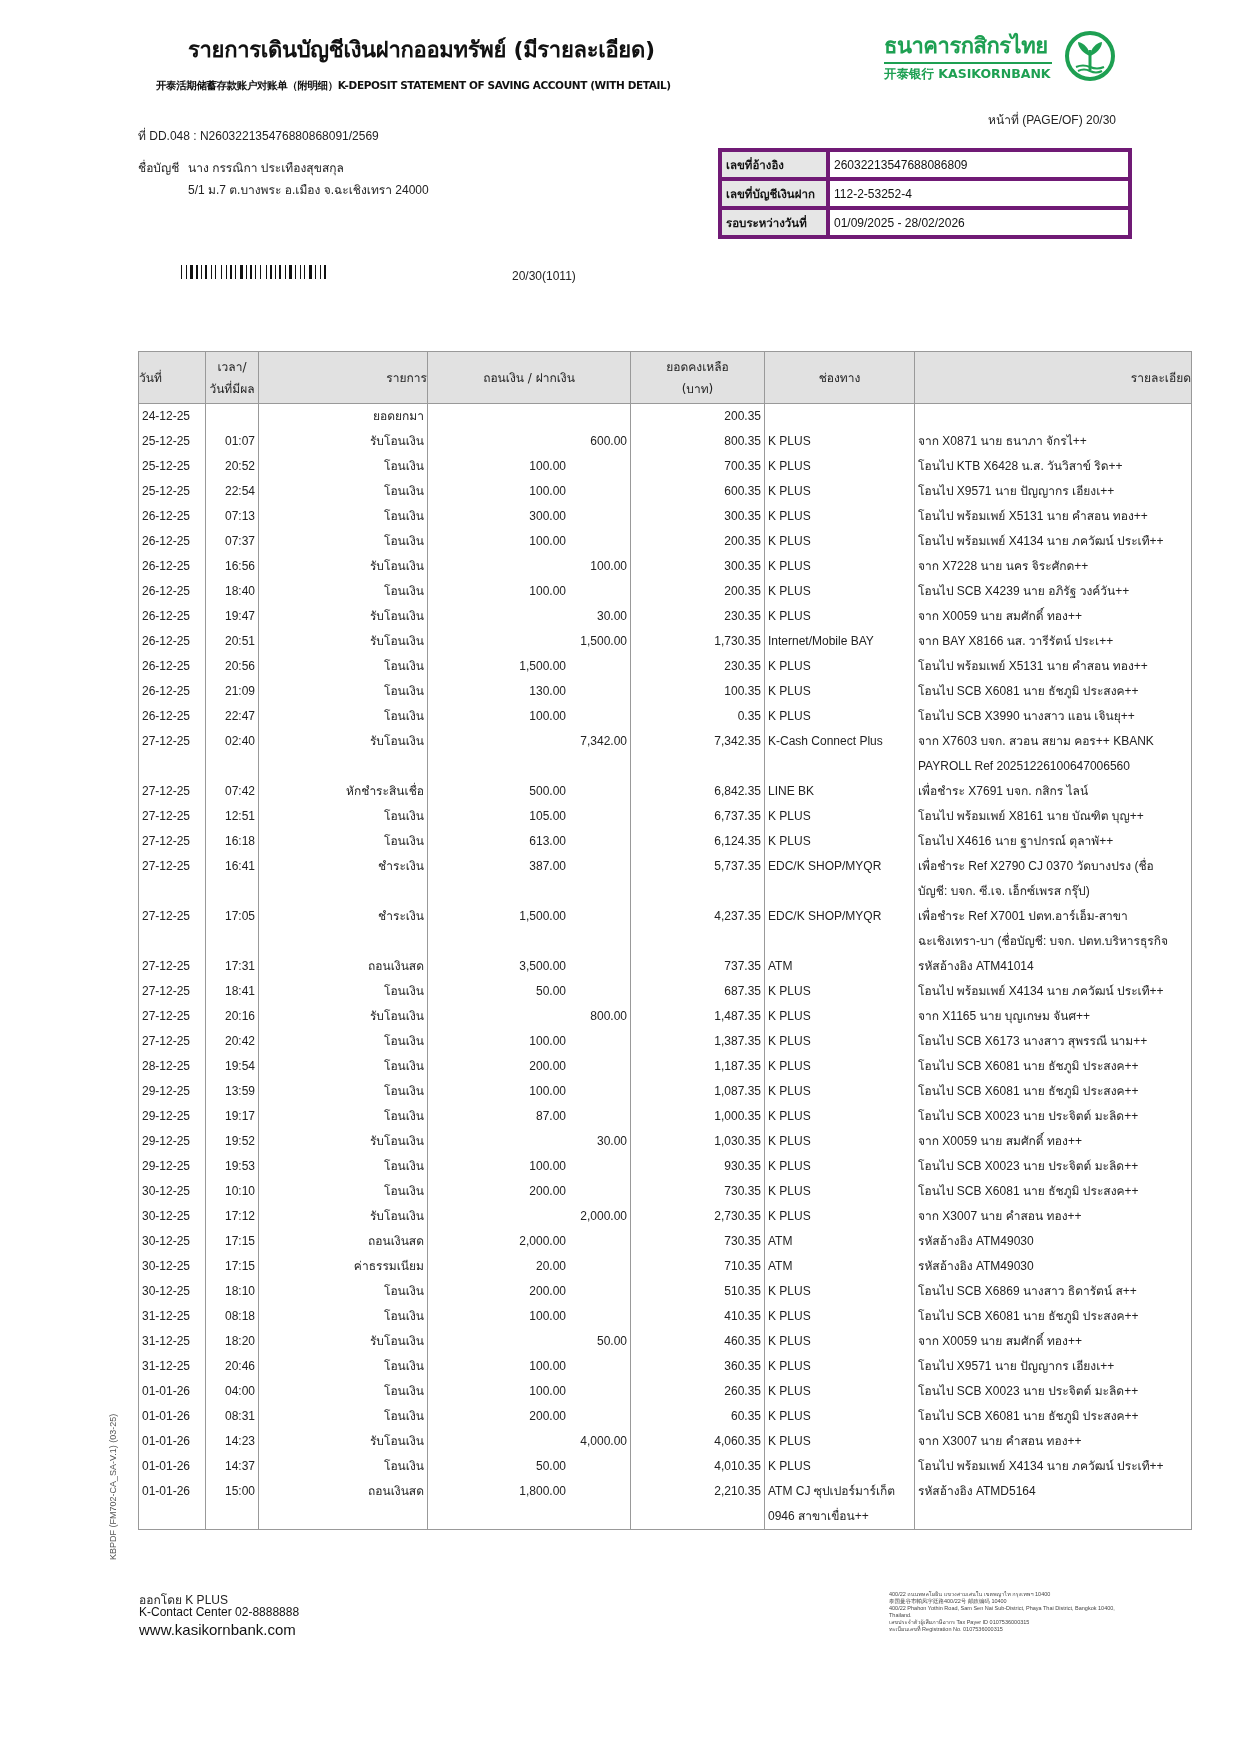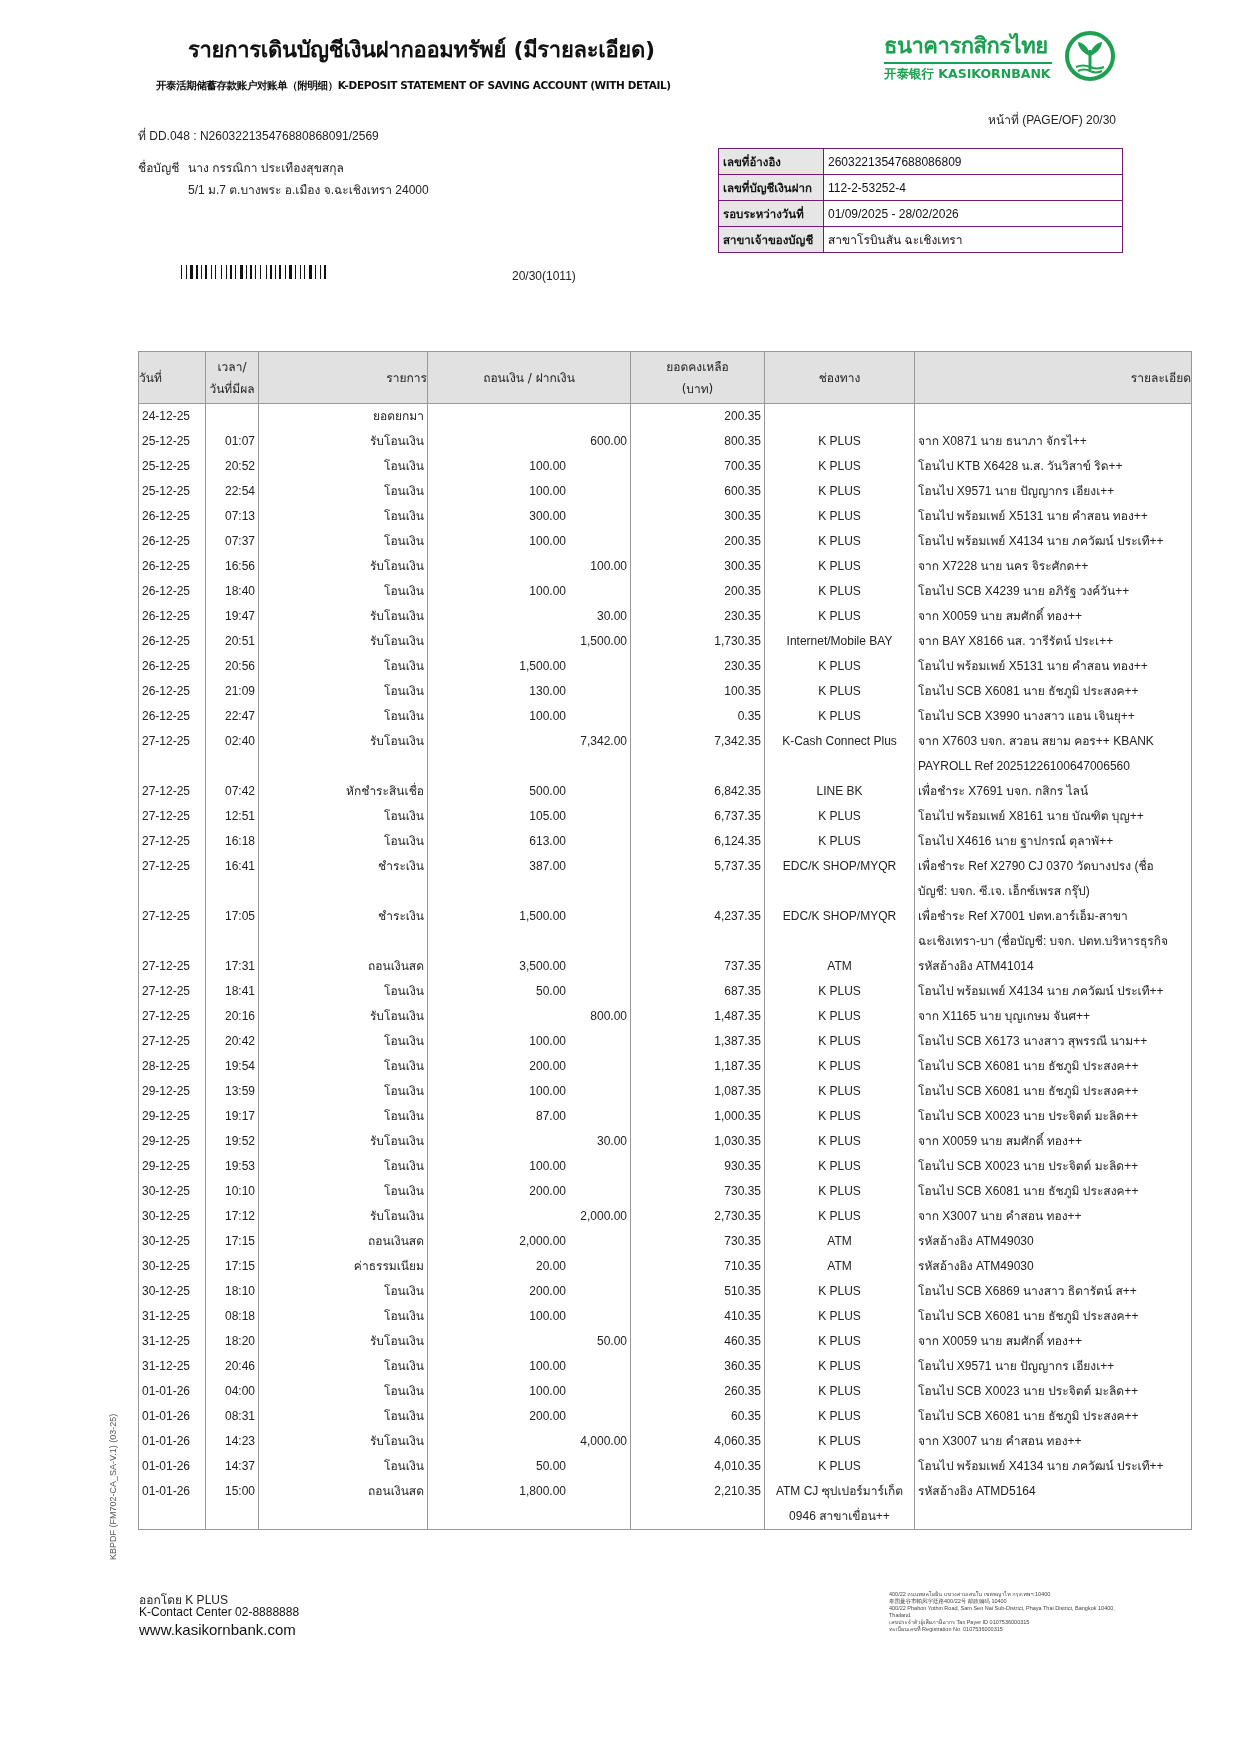--- a/index.html
+++ b/index.html
@@ -13,34 +13,34 @@
   .logo-en { position:absolute; left:0; top:38px; font-size:12.5px; font-weight:bold; color:#1ea052; font-family:"DejaVu Sans", sans-serif; }
   .logo-mark { position:absolute; left:180px; top:2px; width:52px; height:52px; }
   .page-of { right:123px; top:110px; font-size:12px; color:#222; }
   .ref-no { left:138px; top:126px; font-size:12px; color:#222; }
   .acct-name-label { left:138px; top:158px; font-size:12px; color:#222; }
   .acct-name { left:188px; top:158px; font-size:12px; color:#222; }
   .acct-addr { left:188px; top:180px; font-size:12px; color:#222; }
   .barcode { left:181px; top:265px; width:208px; height:14px; }
   .barcode-num { left:512px; top:269px; font-size:12px; color:#222; }
   .info-table { left:718px; top:148px; border-collapse:collapse; font-size:12px; }
-  .info-table td { border:1px solid #701a75; height:25px; padding:0 4px; white-space:nowrap; }
+  .info-table td { border:4px solid #701a75; height:25px; padding:0 4px; white-space:nowrap; }
   .info-table td.lbl { background:#e6e6e6; font-weight:bold; width:96px; font-family:"DejaVu Sans", sans-serif; font-size:11.5px; }
   .info-table td.val { width:290px; }
 
   .tx-table { left:138px; top:351px; border-collapse:collapse; font-size:12px; color:#222; }
   .tx-table th { background:#e1e1e1; font-weight:normal; font-size:12px; border:1px solid #999; height:51px; line-height:22px; padding:0; font-family:"DejaVu Sans", sans-serif; }
   .tx-table td { border-left:1px solid #999; border-right:1px solid #999; height:25px; padding:0 3px; vertical-align:top; line-height:25px; white-space:nowrap; overflow:hidden; }
   .tx-table tr.last td { border-bottom:1px solid #999; }
   .c-date { width:60px; text-align:left; }
   .c-time { width:46px; text-align:right; }
   .c-type { width:162px; text-align:right; }
   .c-amt { width:137px; }
   .c-bal { width:127px; text-align:right; }
-  .c-chan { width:143px; text-align:center; }
+  .c-chan { width:143px; text-align:left; }
   .c-det { width:270px; text-align:left; }
   .wd { text-align:left; padding-left:62px !important; }
   .dp { text-align:right; }
   .wd-amt { display:inline-block; width:76px; text-align:right; }
 
   .side-code { left:108px; top:1560px; font-size:9px; color:#555; transform:rotate(-90deg); transform-origin:left top; white-space:nowrap; }
   .issued { left:139px; top:1590px; font-size:12px; color:#222; }
   .contact { left:139px; top:1605px; font-size:12px; color:#111; }
   .website { left:139px; top:1621px; font-size:15px; color:#111; }
   .addr-block { left:889px; top:1591px; font-size:5.5px; line-height:7px; color:#444; width:240px; }
@@ -114,24 +114,20 @@
     <td class="val">26032213547688086809</td>
   </tr>
   <tr>
     <td class="lbl">เลขที่บัญชีเงินฝาก</td>
     <td class="val">112-2-53252-4</td>
   </tr>
   <tr>
     <td class="lbl">รอบระหว่างวันที่</td>
     <td class="val">01/09/2025 - 28/02/2026</td>
   </tr>
-  <tr>
-    <td class="lbl">สาขาเจ้าของบัญชี</td>
-    <td class="val">สาขาโรบินสัน ฉะเชิงเทรา</td>
-  </tr>
 </tbody>
   </table>
 
 <table class="abs tx-table">
   <thead>
     <tr>
       <th class="c-date" style="width:66px;">วันที่</th>
       <th class="c-time" style="width:52px;text-align:center;">
         <div>เวลา/</div>
         <div>วันที่มีผล</div>

